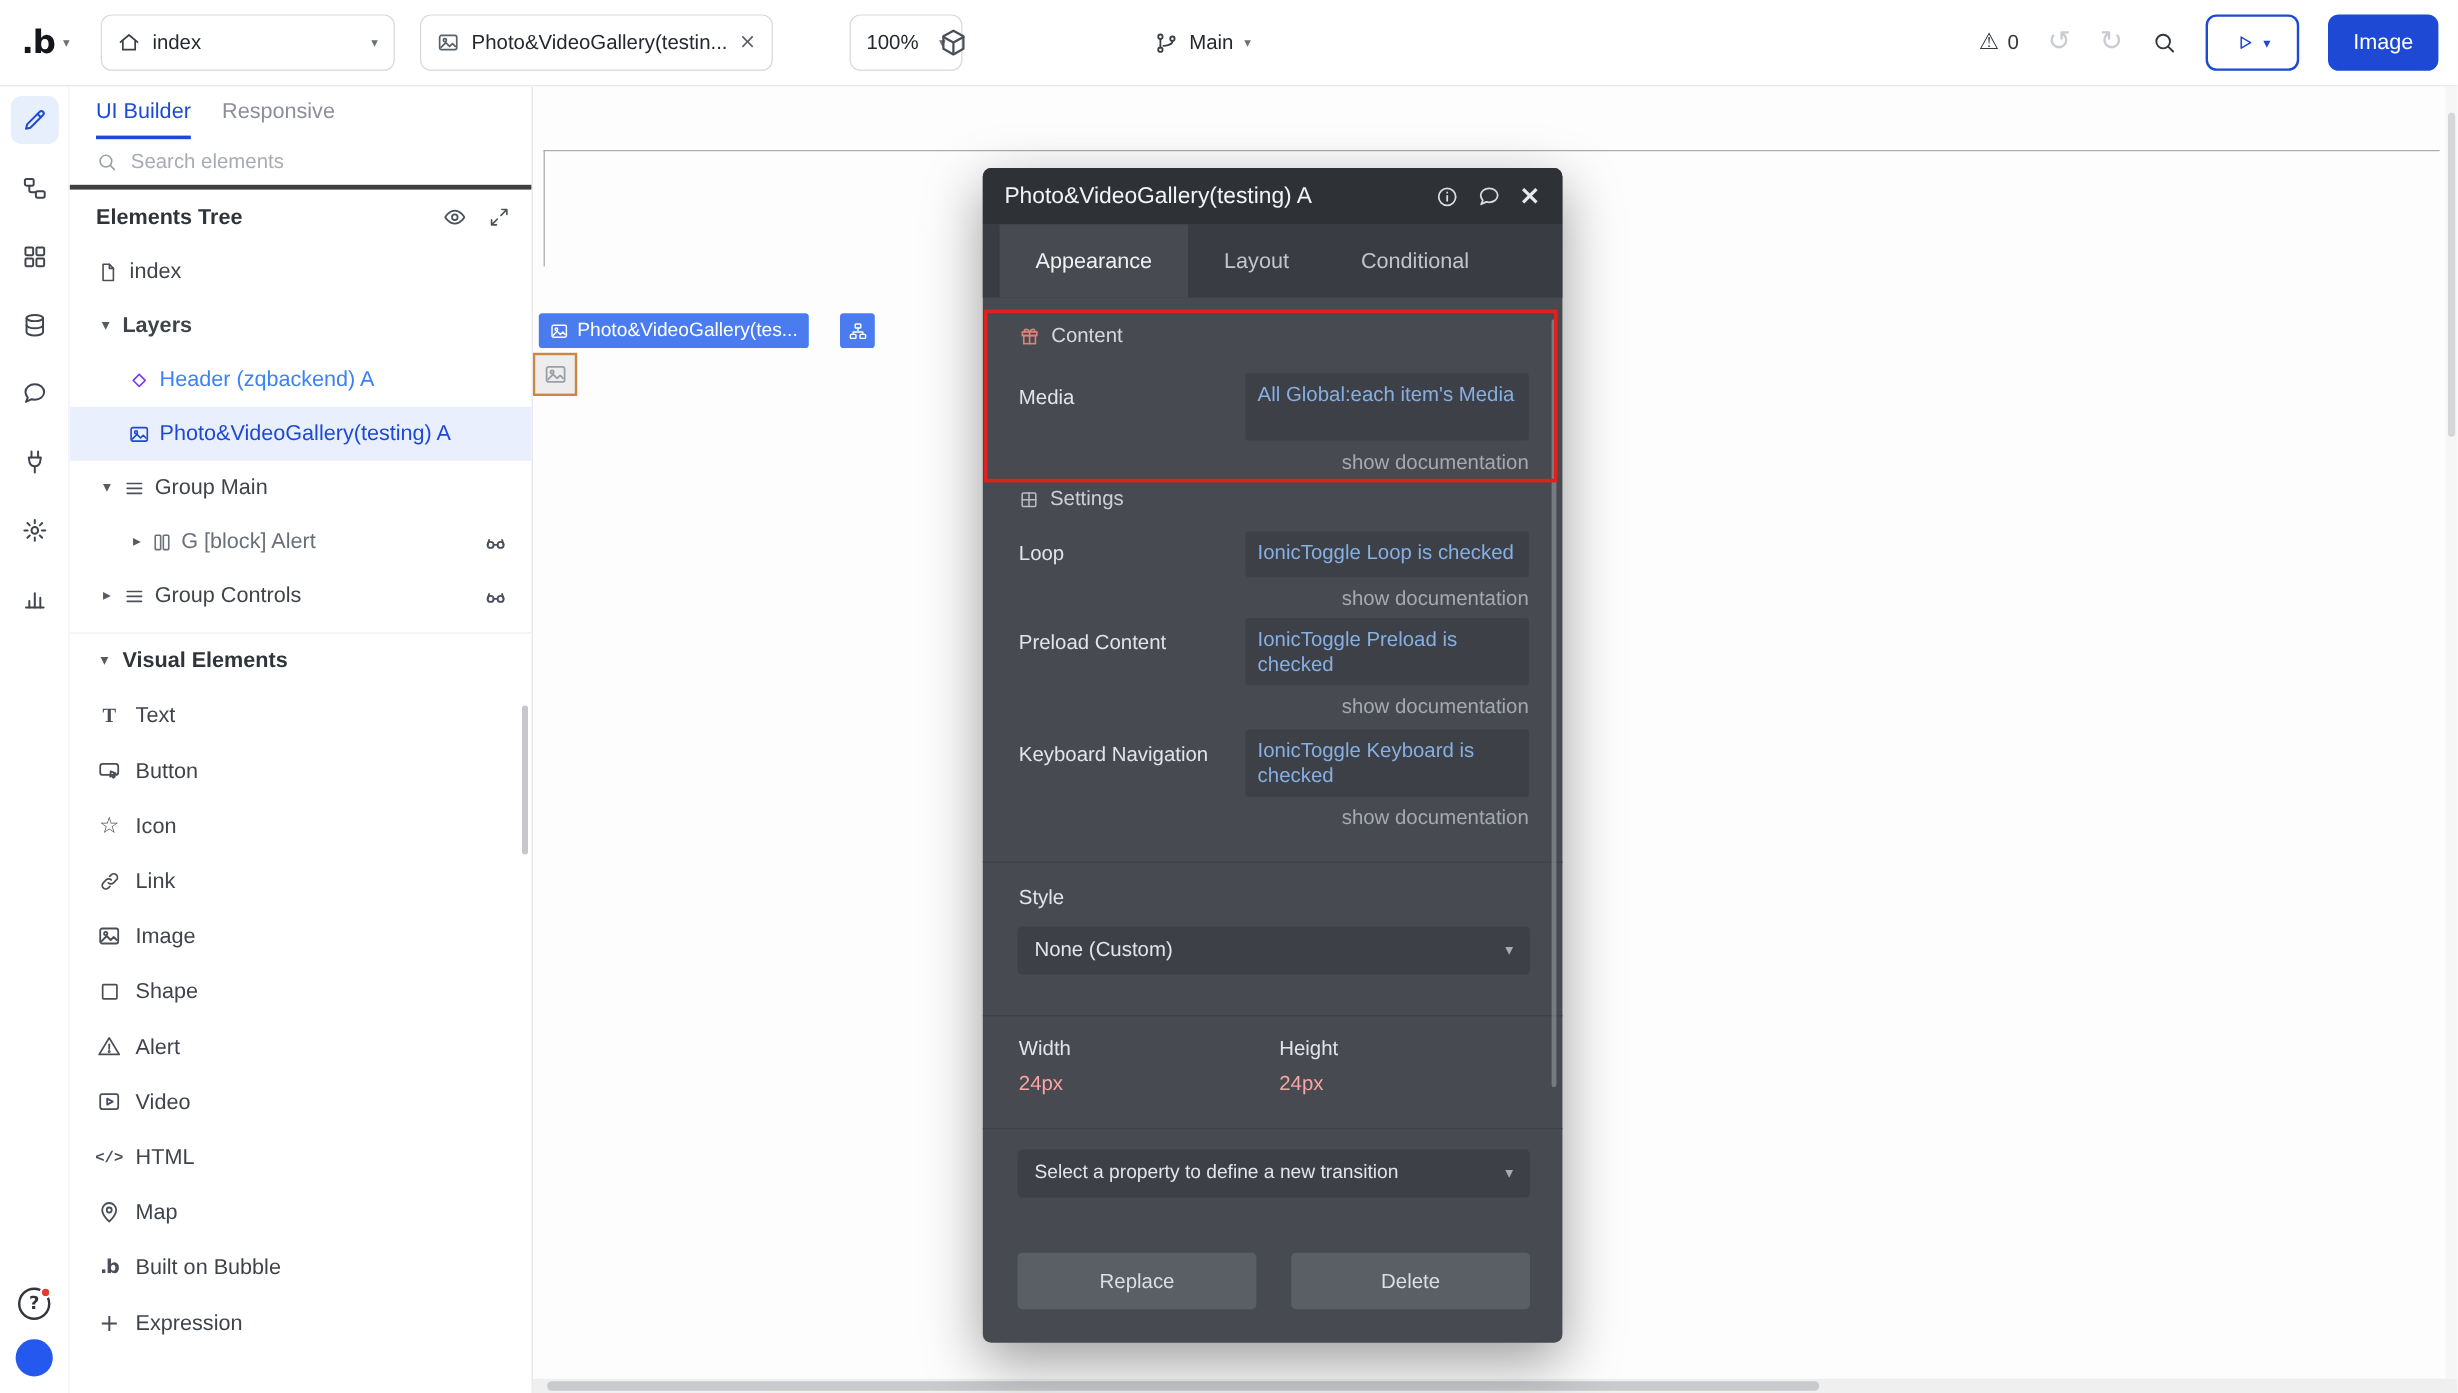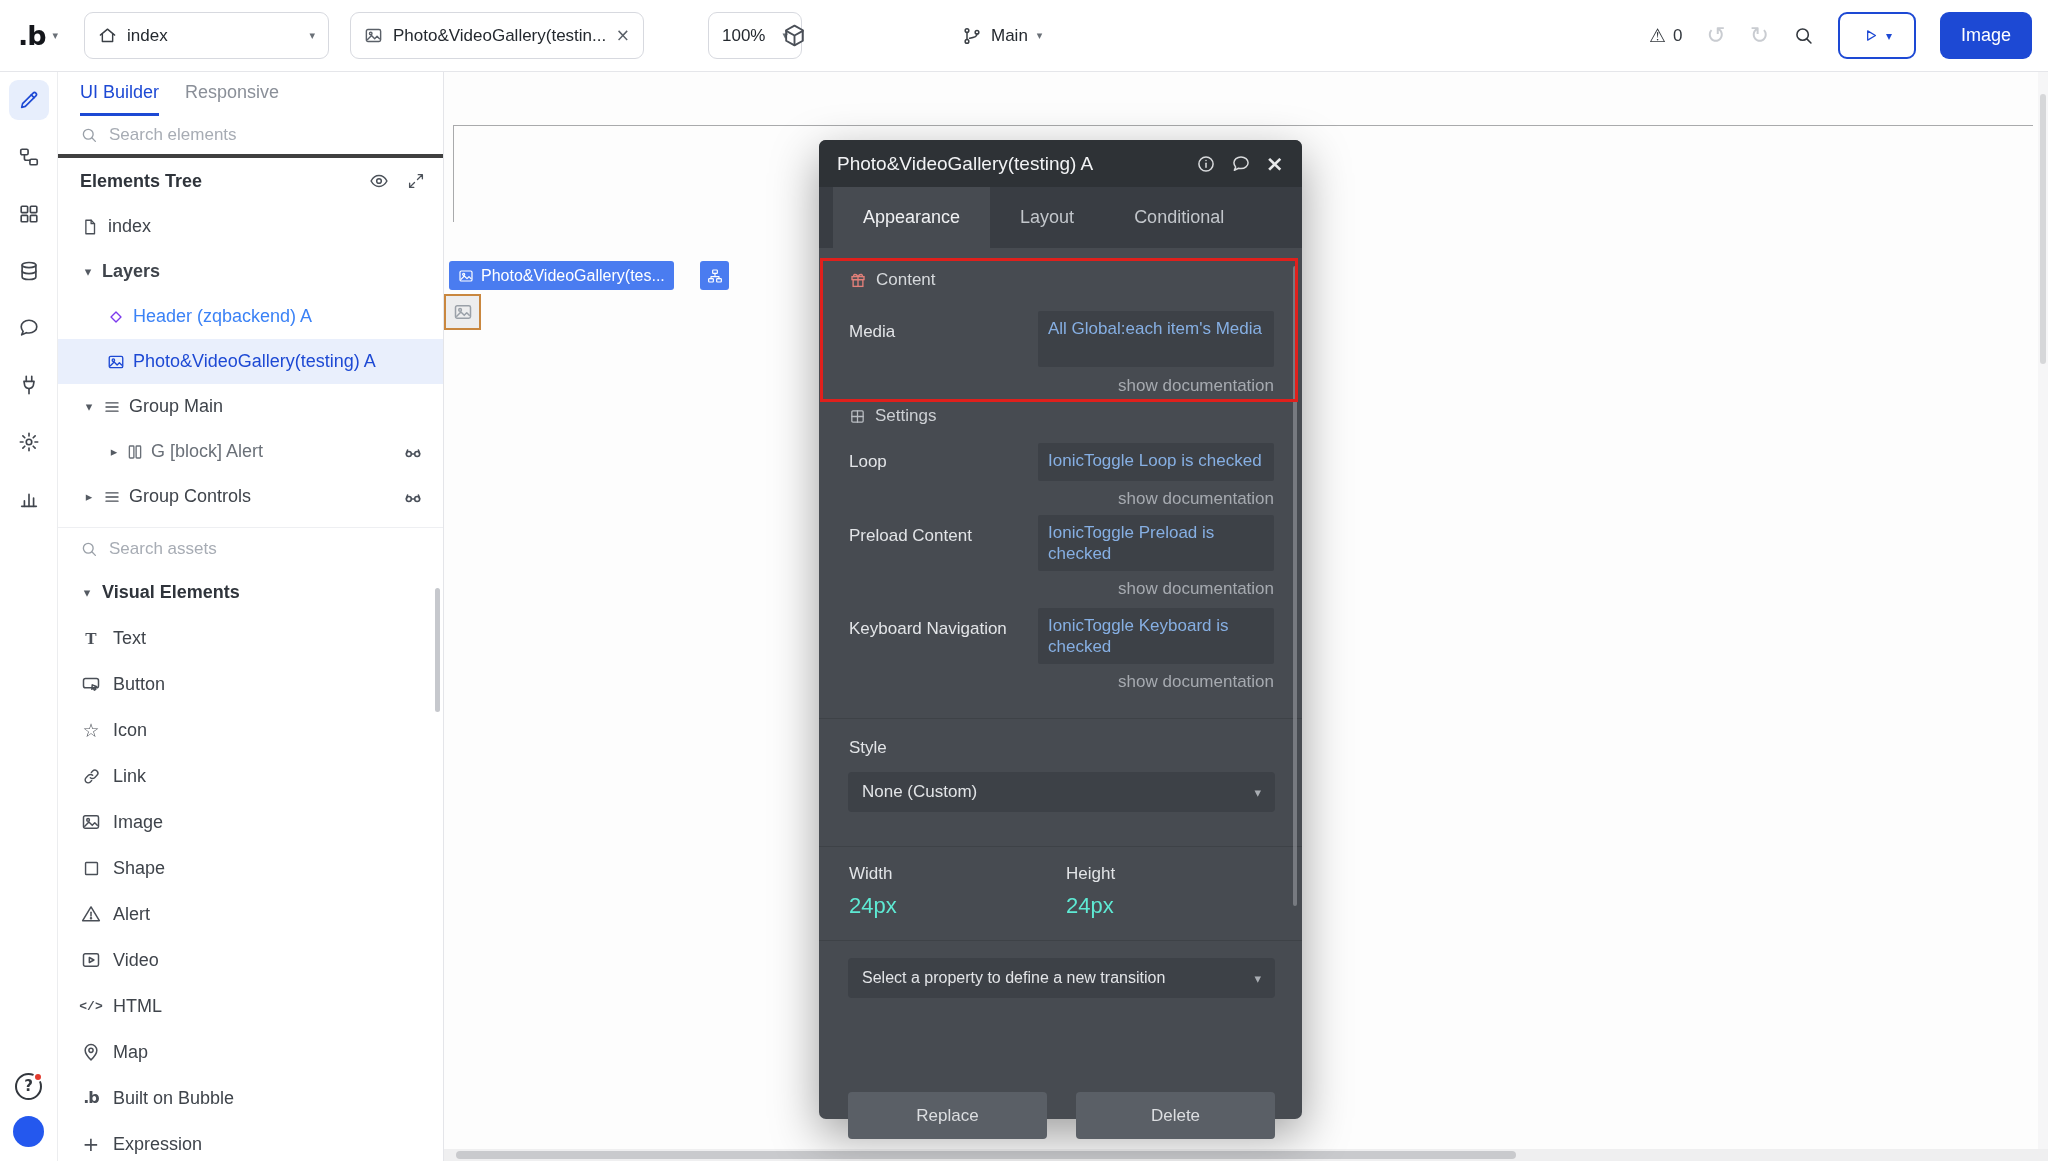--- a/index.html
+++ b/index.html
@@ -105,23 +105,23 @@
   .p-tab.active { background:#474B51; color:#F0F1F3; }
   .p-sec-header { position:absolute; left:30px; display:flex; align-items:center; gap:9px; font-size:17px; color:#D6D9DC; }
   .p-label { position:absolute; left:30px; font-size:17px; color:#E2E4E7; }
   .p-valuebox { position:absolute; left:219px; width:236px; background:#3D4147; border-radius:2px; padding:7px 10px;
                 color:#86AFE3; font-size:17px; line-height:21px; }
   .p-doc { position:absolute; right:28px; font-size:17px; color:#A6AAB0; }
   .p-divider { position:absolute; left:0; width:100%; height:1px; background:#3E4247; }
   .p-dd { position:absolute; left:29px; width:427px; height:40px; background:#3D4147; border-radius:4px;
           display:flex; align-items:center; justify-content:space-between; padding:0 14px; color:#E2E4E7; font-size:17px; }
   .p-dd .chev { font-size:13px; color:#A9ADB3; }
-  .p-value { position:absolute; font-size:22px; color:#5eead4; }
+  .p-value { position:absolute; font-size:17px; color:#fca5a5; }
   .p-btn { position:absolute; width:199px; height:47px; background:#5A5F66; border-radius:4px; color:#DCDEE1;
-           font-size:17px; display:flex; align-items:center; justify-content:center;margin-top:48px; }
+           font-size:17px; display:flex; align-items:center; justify-content:center; }
   .p-scroll { position:absolute; right:5px; top:126px; width:4px; height:640px; background:#9EA2A8; opacity:.55; border-radius:2px; }
   .red-annotation { position:absolute; left:1px; top:118px; width:478px; height:144px; border:3px solid #E0201C; z-index:9; pointer-events:none; }
 </style>
 </head>
 <body>
 
 <div class="canvas"></div>
 <div class="page-top-line"></div>
 <div class="page-left-line"></div>
 
@@ -397,27 +397,20 @@
           <circle cx="17" cy="14.5" r="3"></circle>
           <path d="M10 14.5h4"></path>
           <path d="M4 14.5L5.5 9.5M20 14.5L18.5 9.5"></path>
         </svg>
       </span>
   </div>
 
   <div style="height:8px"></div>
   <div class="sb-divider"></div>
 
-  <div class="sb-search" style="border-bottom:none">
-    <svg class="ic" width="18" height="18" viewBox="0 0 24 24">
-        <circle cx="11" cy="11" r="6.5"></circle>
-        <path d="M15.8 15.8L20.5 20.5"></path>
-      </svg>
-    <input type="text" placeholder="Search assets" style="">
-  </div>
 
   <div class="vhead">
     <span class="chev glyph">▾</span>
     <span class="tt">Visual Elements</span>
   </div>
 
   <div class="vrow">
     <span class="vicon ticon-T glyph">T</span>
     <span>Text</span>
   </div>

